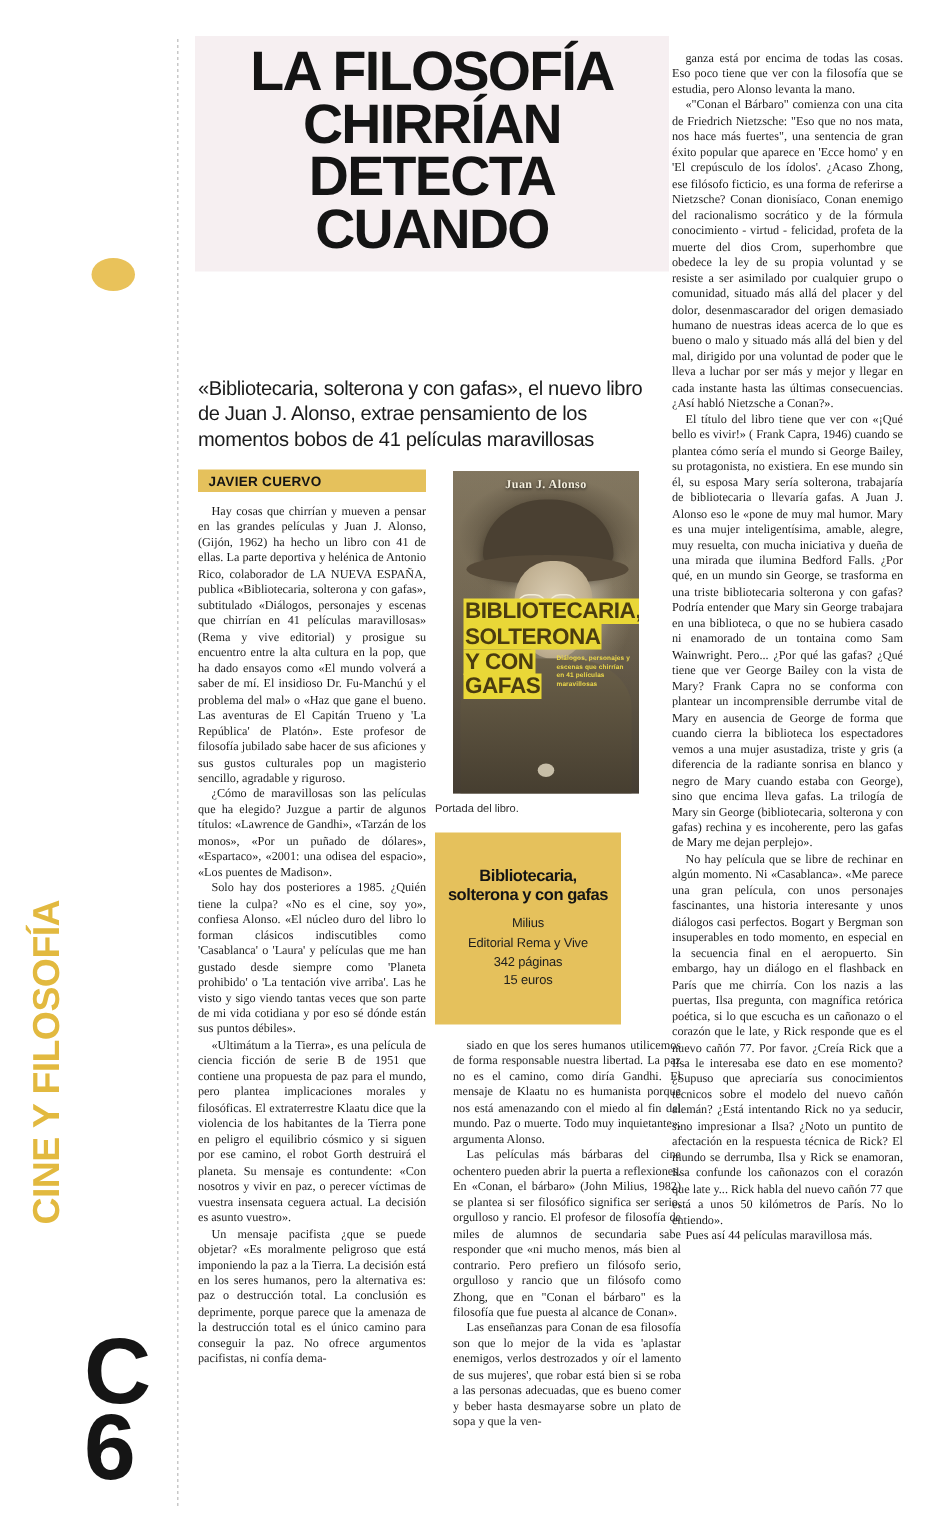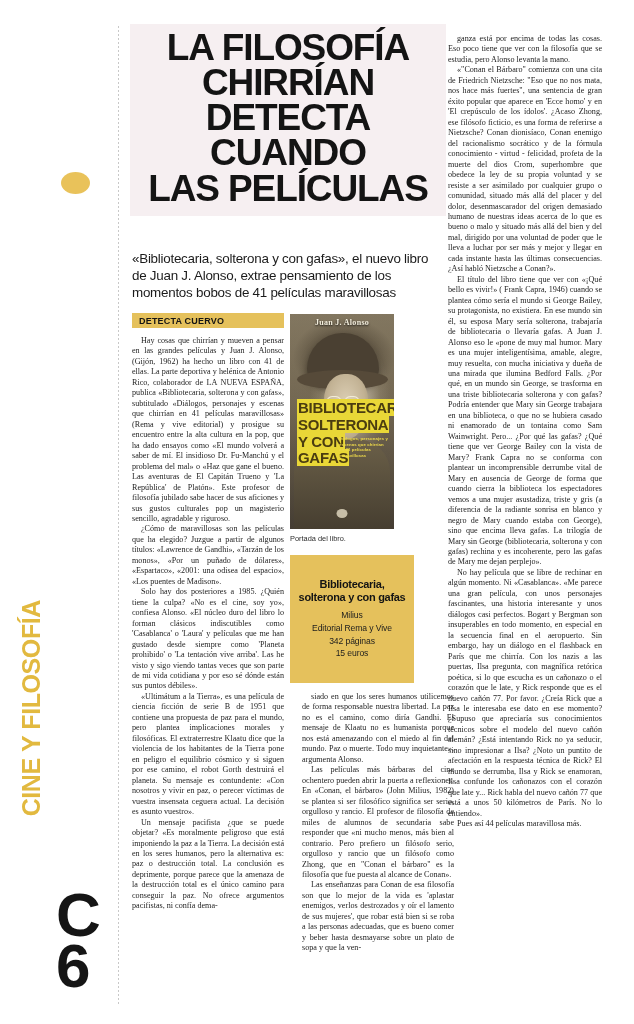--- a/index.html
+++ b/index.html
@@ -87,21 +87,21 @@
   }
   .col p{margin:0;text-indent:9px;}
   .col p.first{text-indent:9px;}
   #col1{left:8px;height:680px;}
   #col2{left:166px;top:692px;height:324px;margin-left:12px;}
   #col3{left:324px;top:34px;width:154px;height:982px;}
   #col4{left:482px;top:34px;width:146px;height:982px;}
 
   
   .cover{
-    position:absolute;left:166px;top:314px;width:104px;height:215px;
+    position:absolute;left:178px;top:314px;width:124px;height:215px;
     background:linear-gradient(160deg,#9b8e78 0%,#6f6450 45%,#4e4537 100%);
     overflow:hidden;
   }
   .cover .photo{
     position:absolute;inset:0;
     background:
       radial-gradient(ellipse 52% 40% at 58% 40%, rgba(235,225,205,.92) 0%, rgba(160,148,124,.35) 55%, rgba(0,0,0,0) 75%),
       radial-gradient(ellipse 70% 26% at 52% 20%, rgba(55,46,34,.92) 0%, rgba(90,80,62,.2) 70%),
       linear-gradient(180deg,#8c8068 0%,#7a6e58 40%,#3f3830 100%);
   }
@@ -193,28 +193,27 @@
     </div>
   </div>
 
   <div class="content">
 
     <div class="head-wrap">
       <h1 class="headline">
         <span>LA FILOSOFÍA</span>
         <span>CHIRRÍAN</span>
         <span>DETECTA CUANDO</span>
-        <span>LAS PELÍCULAS</span>
       </h1>
     </div>
 
     <div class="deck">«Bibliotecaria, solterona y con gafas», el nuevo libro de Juan J. Alonso, extrae pensamiento de los momentos bobos de 41 películas maravillosas</div>
 
     <div class="byline">
-      <span>DETECTA CUERVO</span>
+      <span>JAVIER CUERVO</span>
     </div>
 
     <div class="cover">
       <div class="photo"></div>
       <div class="hat"></div>
       <div class="hatbrim"></div>
       <div class="face"></div>
       <div class="glass l"></div>
       <div class="glass r"></div>
       <div class="coat"></div>

